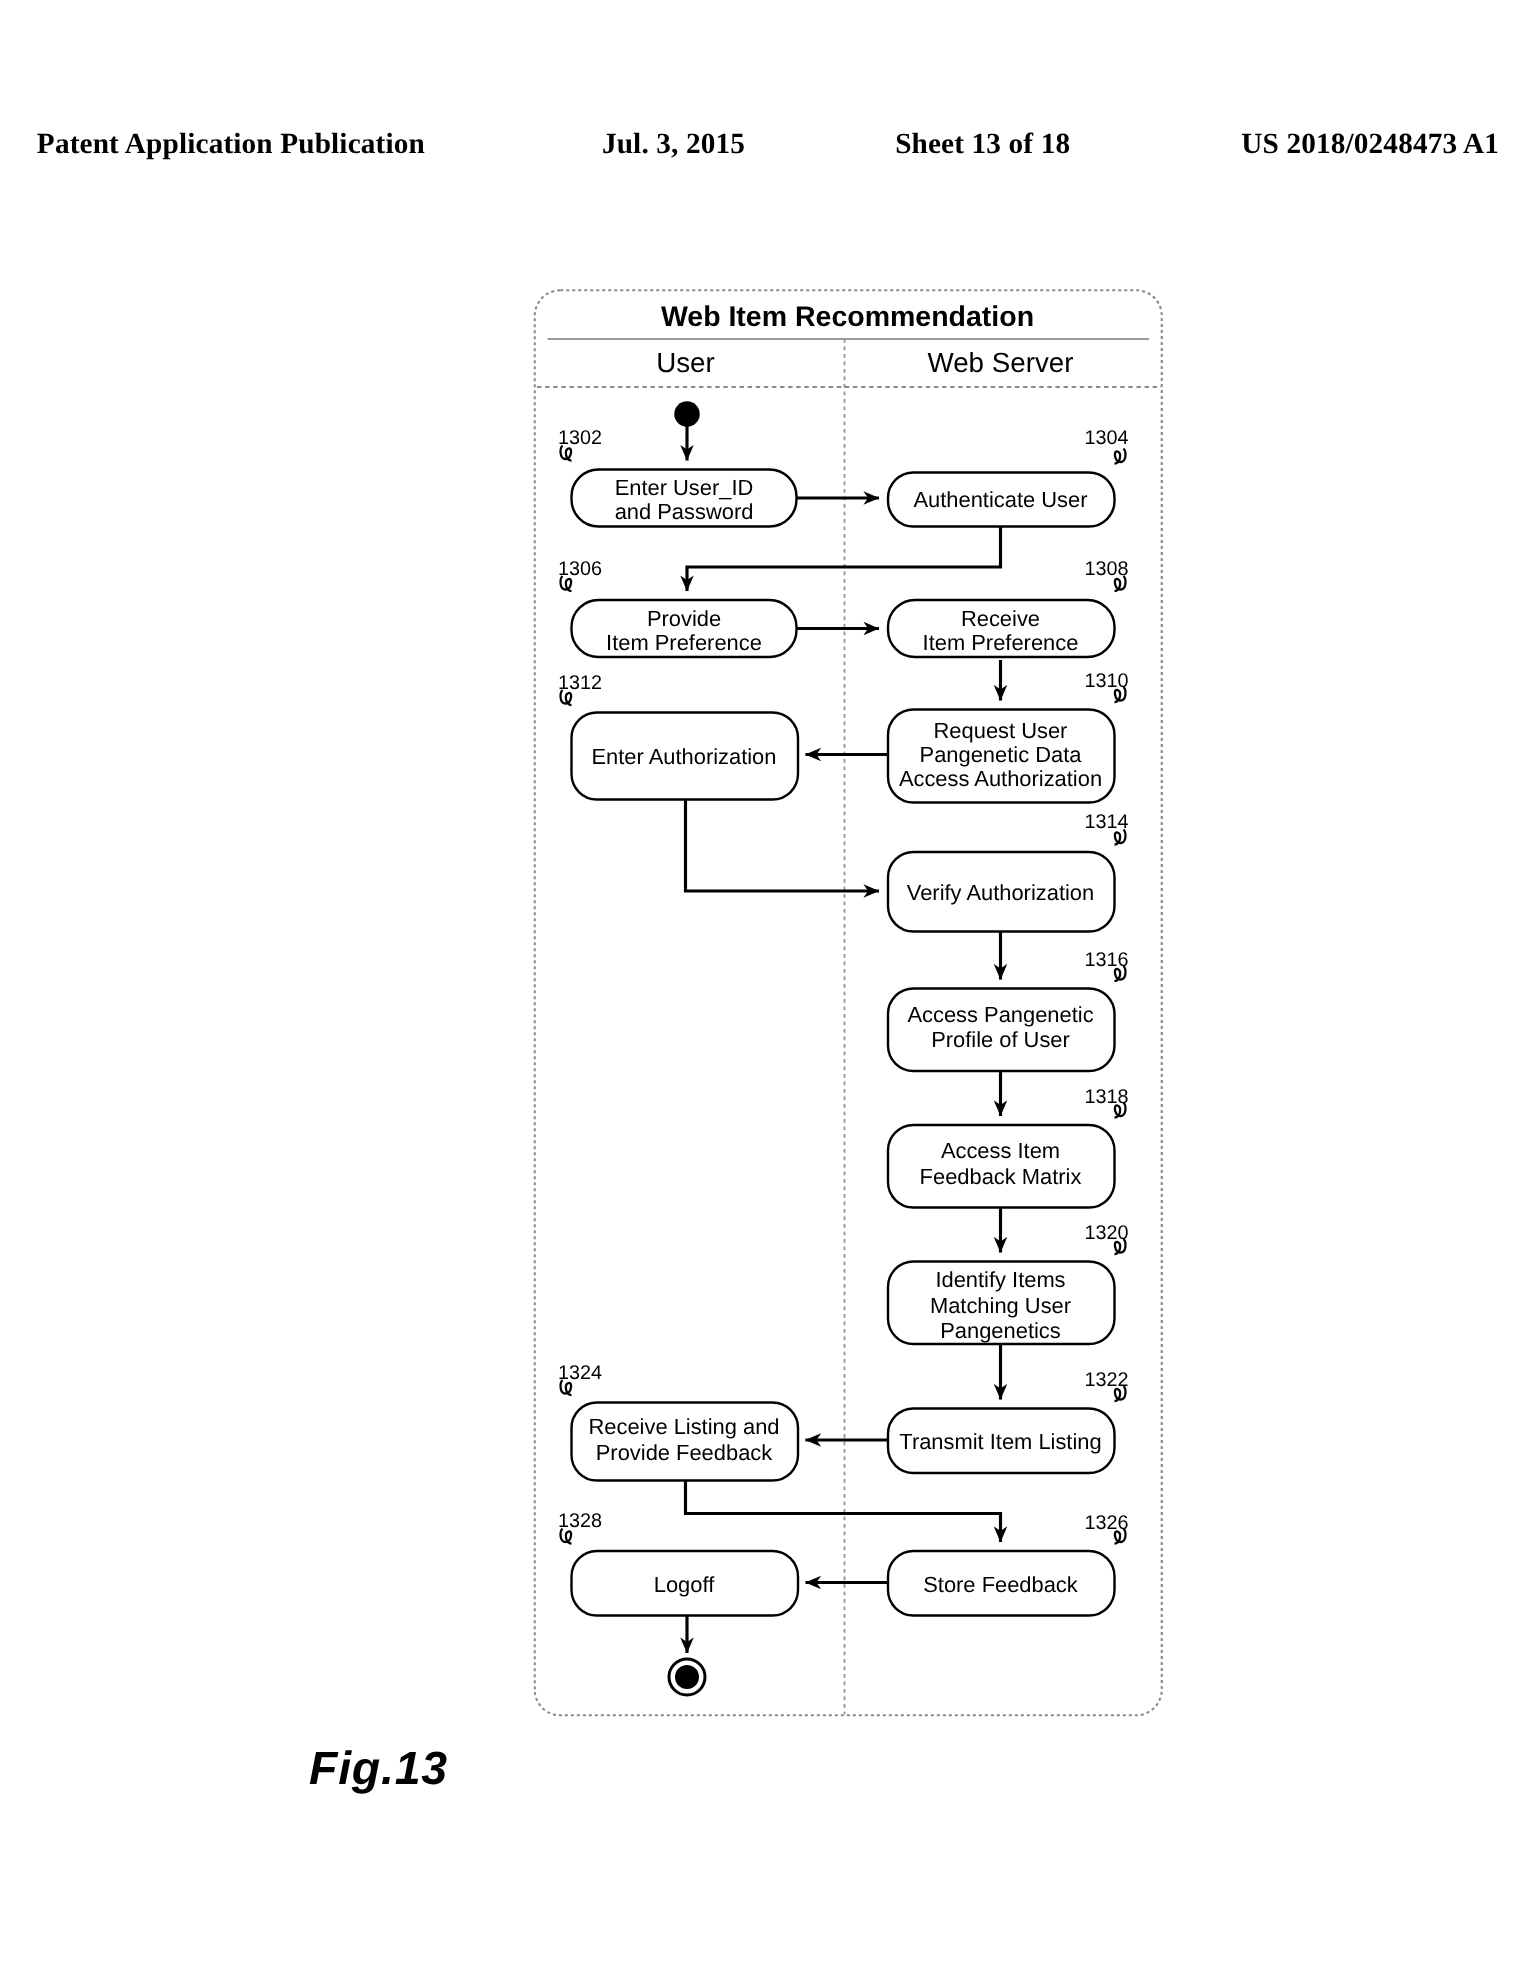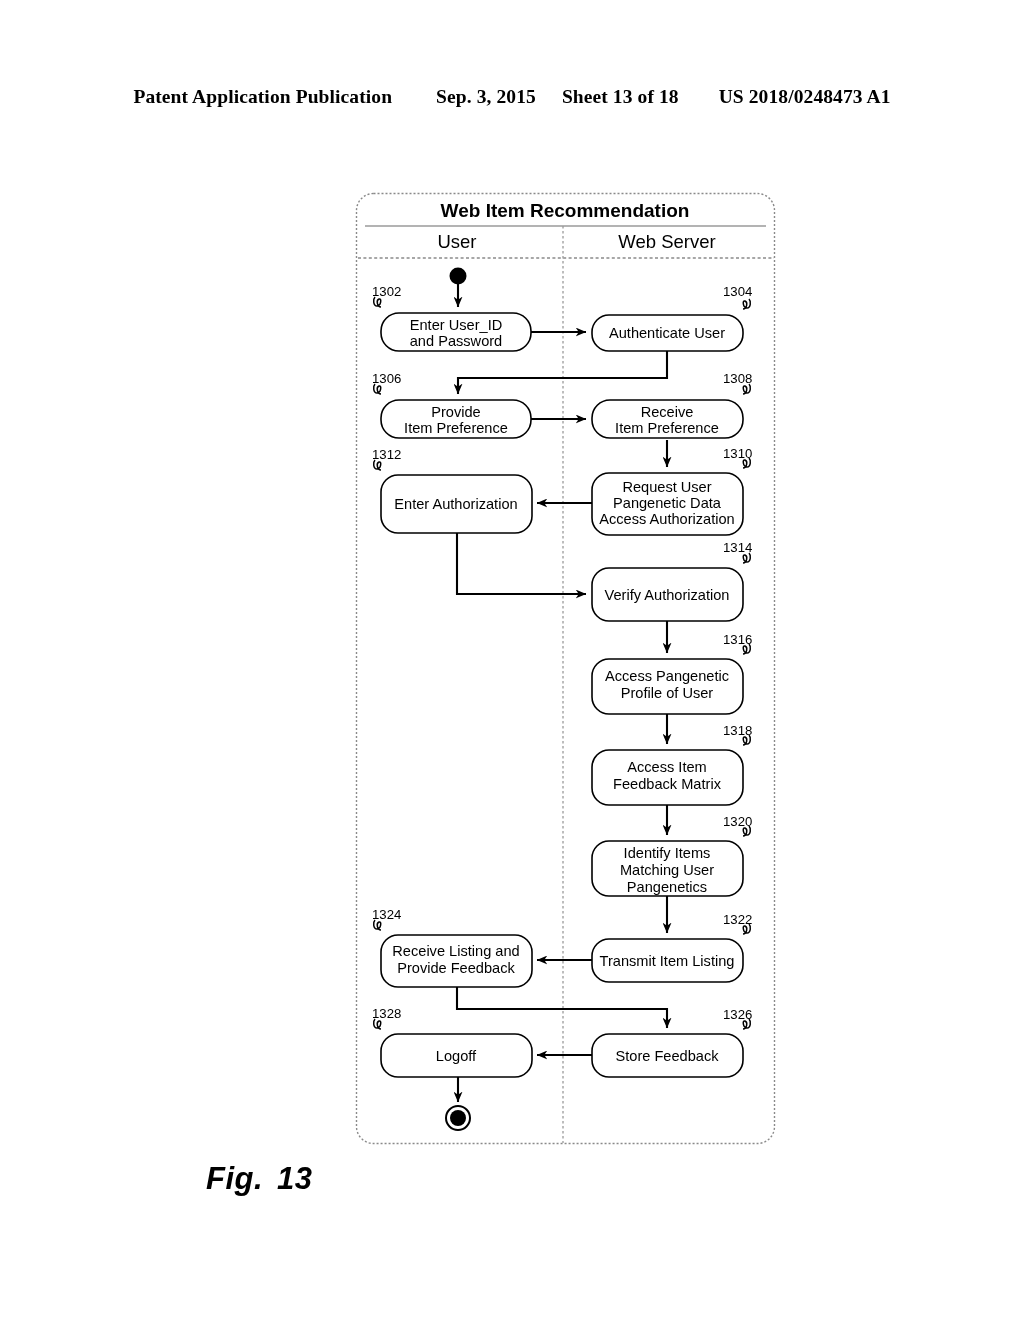--- a/index.html
+++ b/index.html
@@ -26,38 +26,39 @@
     top: 86px;
     width: 1024px;
     display: flex;
     justify-content: center;
     align-items: center;
     font-family: "Liberation Serif", serif;
     font-weight: bold;
     font-size: 19.5px;
     letter-spacing: 0.1px;
     white-space: nowrap;
+    gap: 37px;
   }
   .pub-header .seg { display: inline-block; }
   .pub-header .gap-lg { width: 44px; }
   .pub-header .gap-md { width: 26px; }
   .pub-header .gap-xl { width: 40px; }
 
   
   .fig-caption {
     position: absolute;
     left: 206px;
     top: 1161px;
     font-family: "Liberation Sans", sans-serif;
     font-style: italic;
     font-weight: bold;
     font-size: 31px;
     letter-spacing: 0.5px;
   }
-  .fig-caption .fig-num { margin-left: 14px; }
+  .fig-caption .fig-num { }
 
   
   #diagram {
     position: absolute;
     left: 0;
     top: 0;
   }
   text { font-family: "Liberation Sans", sans-serif; }
   .swimtitle {
     font-size: 19px;
@@ -118,21 +119,21 @@
   }
 </style>
 </head>
 <body>
 
 <div class="page">
 
   <div class="pub-header">
     <span class="seg">Patent Application Publication</span>
     <span class="gap-lg"></span>
-    <span class="seg">Sep. 3, 2015</span>
+    <span class="seg">Jul. 3, 2015</span>
     <span class="gap-md"></span>
     <span class="seg">Sheet 13 of 18</span>
     <span class="gap-xl"></span>
     <span class="seg">US 2018/0248473 A1</span>
   </div>
 
   <svg id="diagram" width="1024" height="1320" viewBox="0 0 1024 1320">
 
     <defs>
       <marker id="arrowhead" markerWidth="11" markerHeight="9" refX="10.4" refY="4.5" orient="auto" markerUnits="userSpaceOnUse">

